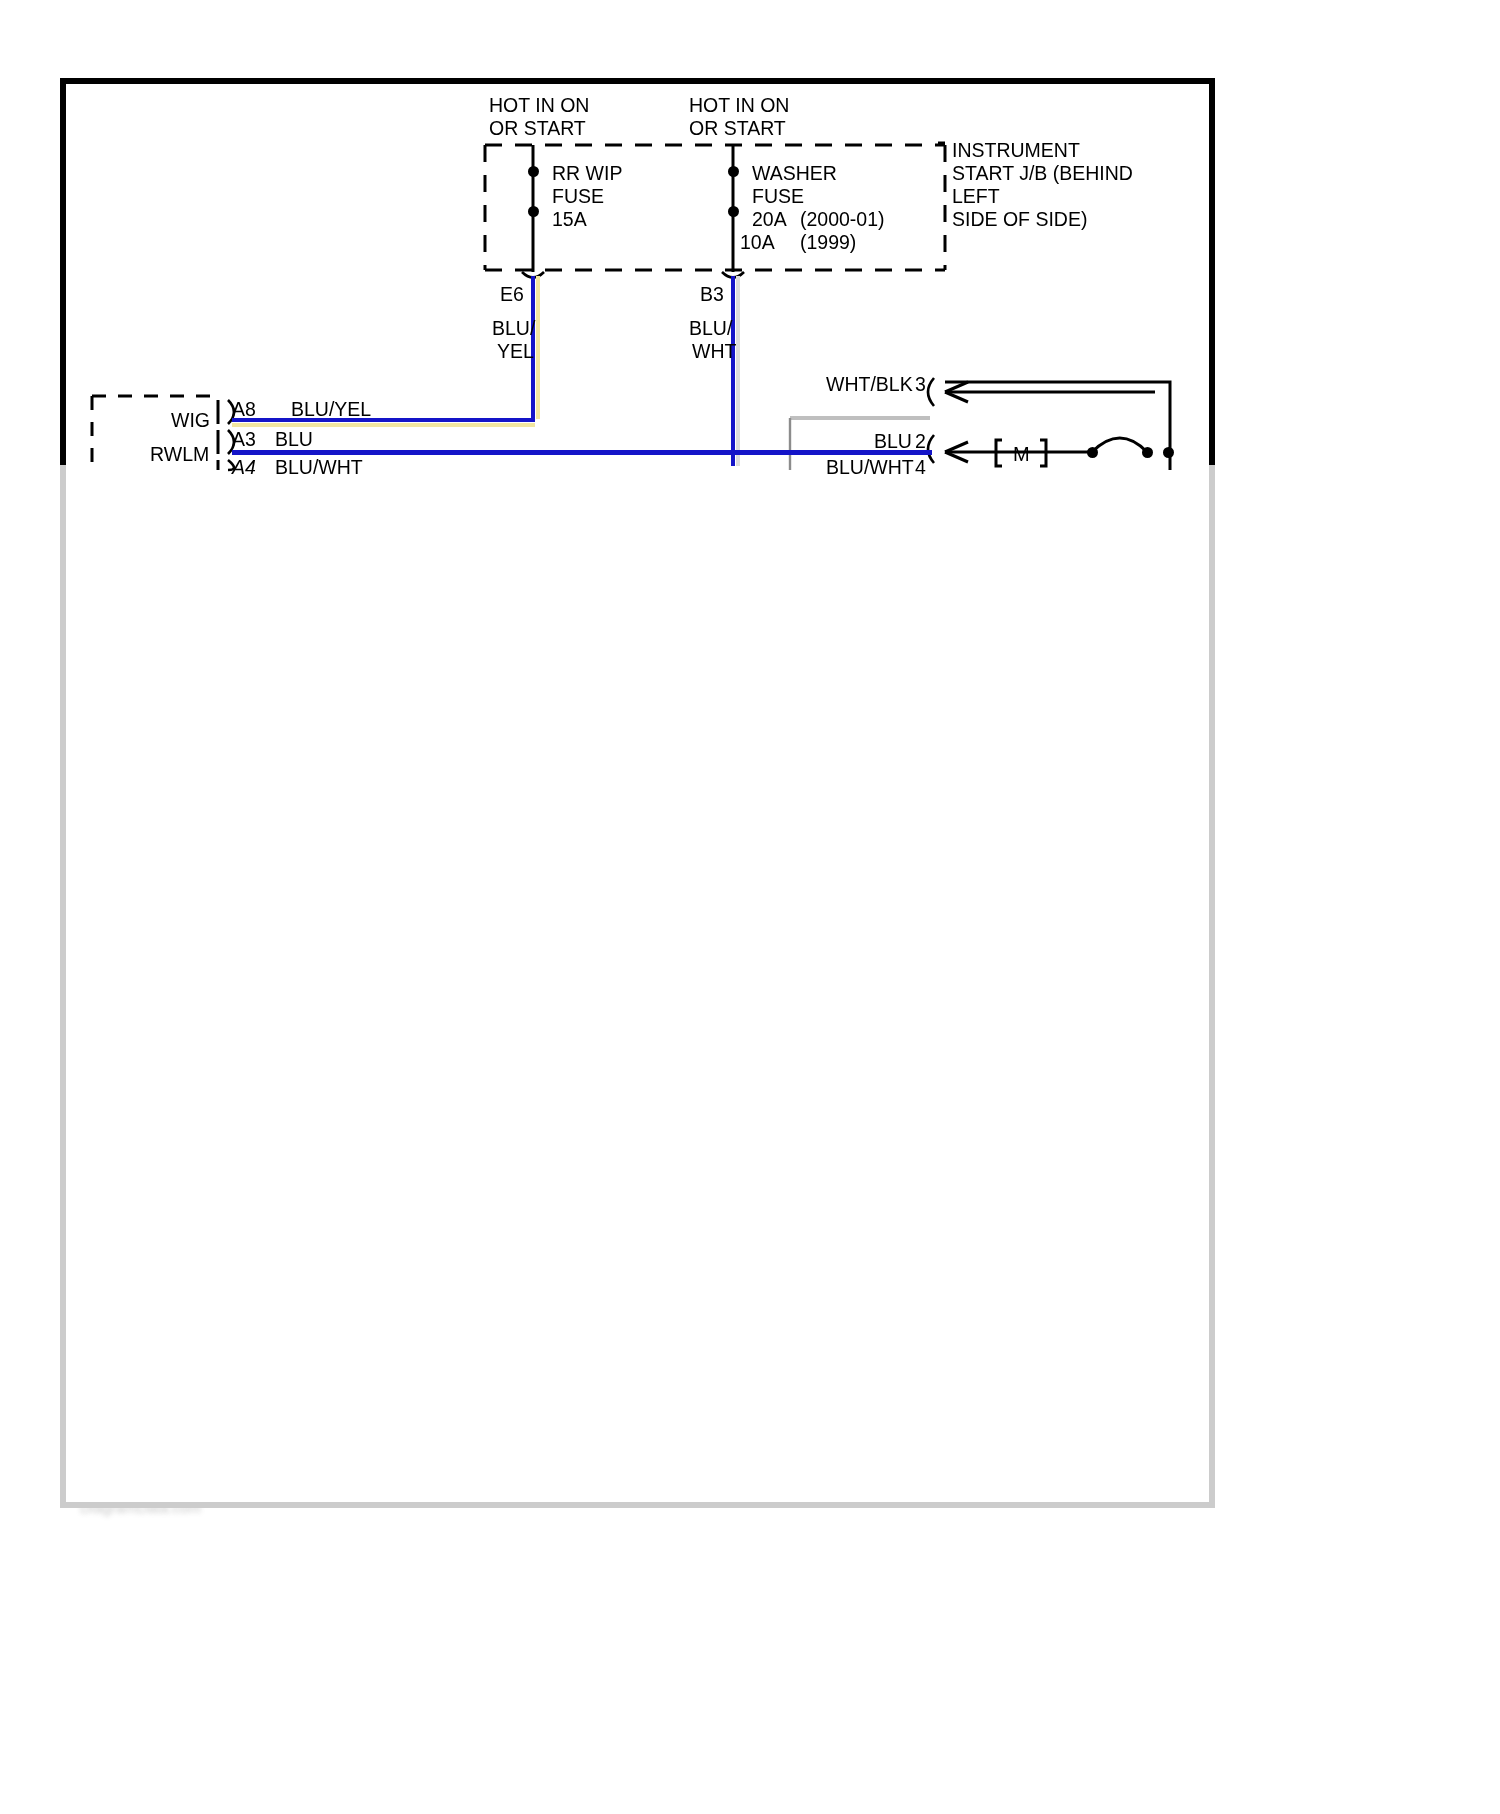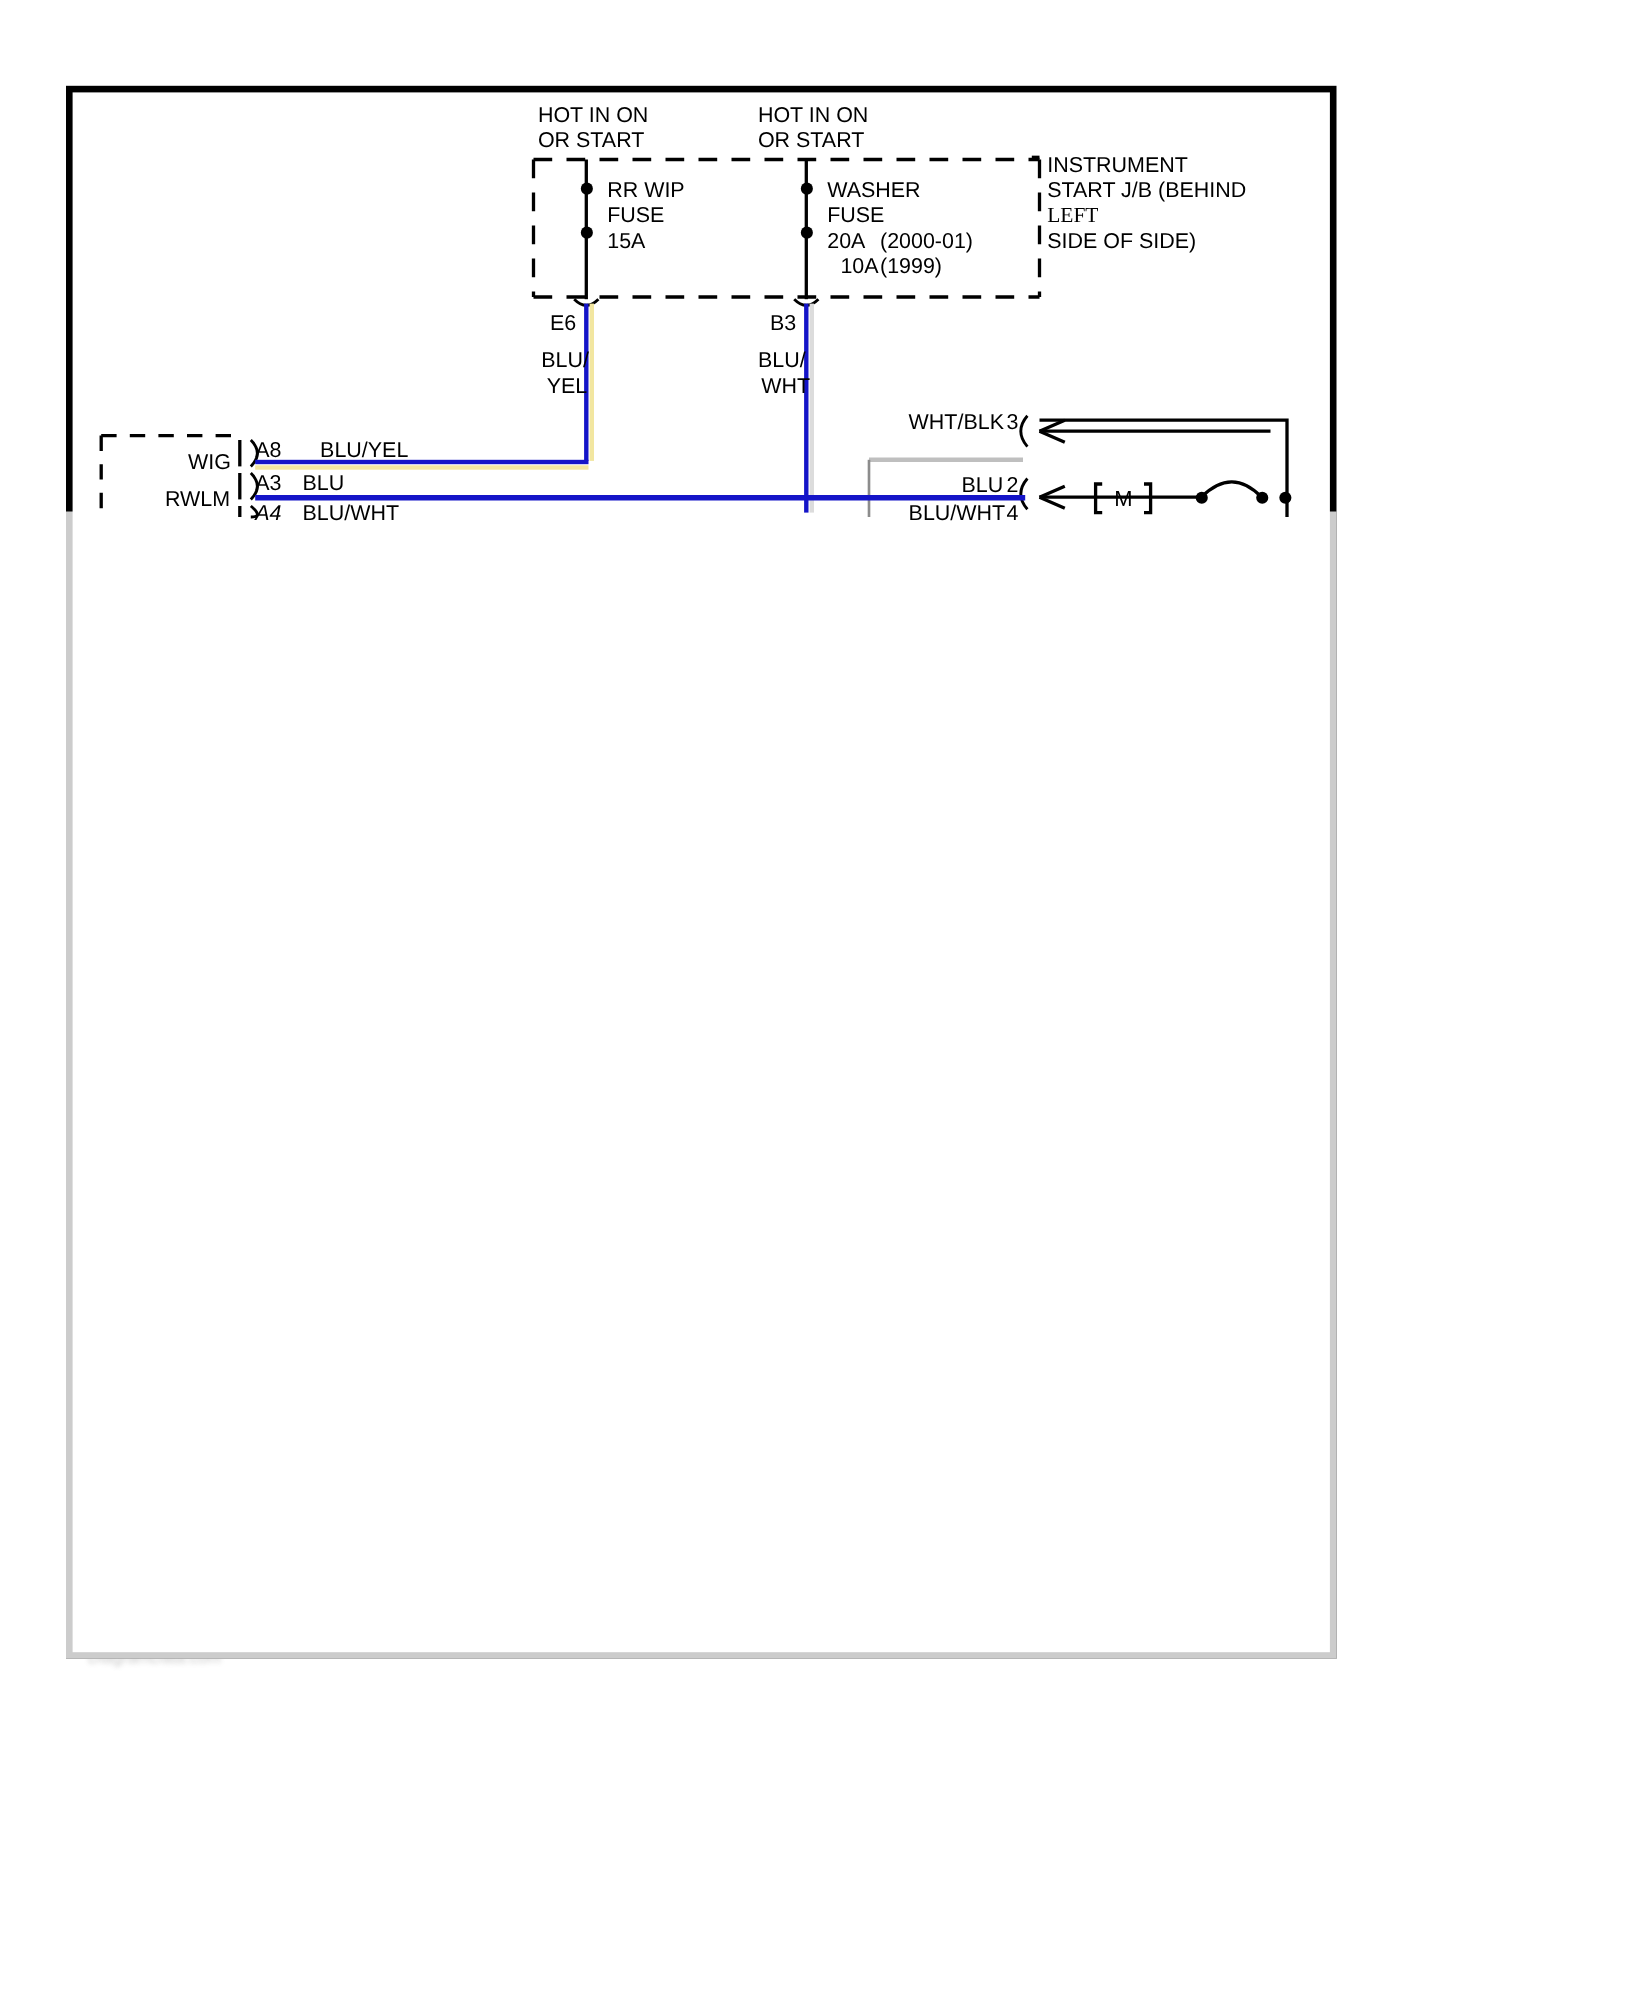--- a/index.html
+++ b/index.html
@@ -306,26 +306,26 @@
     <div class="blu" style="left:232px;top:450px;width:700px;height:5px;"></div>
 
     <div class="t" style="left:552px;top:162px;">RR WIP</div>
     <div class="t" style="left:552px;top:185px;">FUSE</div>
     <div class="t" style="left:552px;top:208px;">15A</div>
 
     <div class="t" style="left:752px;top:162px;">WASHER</div>
     <div class="t" style="left:752px;top:185px;">FUSE</div>
     <div class="t" style="left:752px;top:208px;">20A</div>
     <div class="t" style="left:800px;top:208px;">(2000-01)</div>
-    <div class="t" style="left:764px;top:231px;">10A</div>
+    <div class="t" style="left:740px;top:231px;">10A</div>
     <div class="t" style="left:800px;top:231px;">(1999)</div>
 
     <div class="t" style="left:952px;top:139px;">INSTRUMENT</div>
     <div class="t" style="left:952px;top:162px;">START J/B (BEHIND</div>
-    <div class="t" style="left:952px;top:185px;font-family:Liberation Serif, serif;">LEFT</div>
+    <div class="t" style="left:952px;top:185px;">LEFT</div>
     <div class="t" style="left:952px;top:208px;">SIDE OF SIDE)</div>
 
     <div class="t" style="left:500px;top:283px;">E6</div>
     <div class="t" style="left:492px;top:317px;">BLU/</div>
     <div class="t" style="left:497px;top:340px;">YEL</div>
 
     <div class="t" style="left:700px;top:283px;">B3</div>
     <div class="t" style="left:689px;top:317px;">BLU/</div>
     <div class="t" style="left:692px;top:340px;">WHT</div>
 

